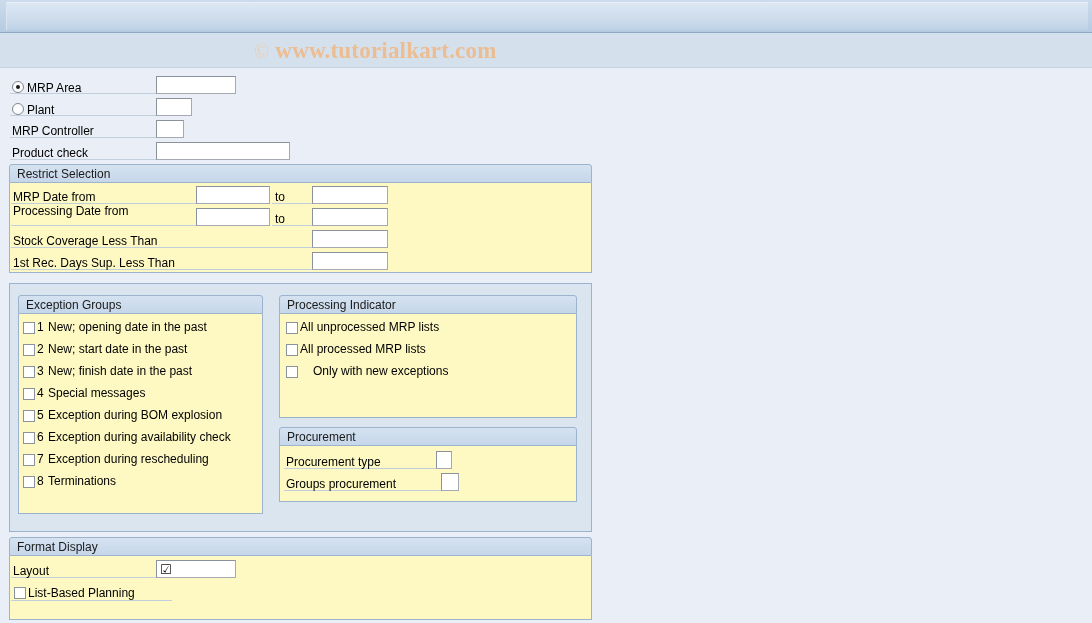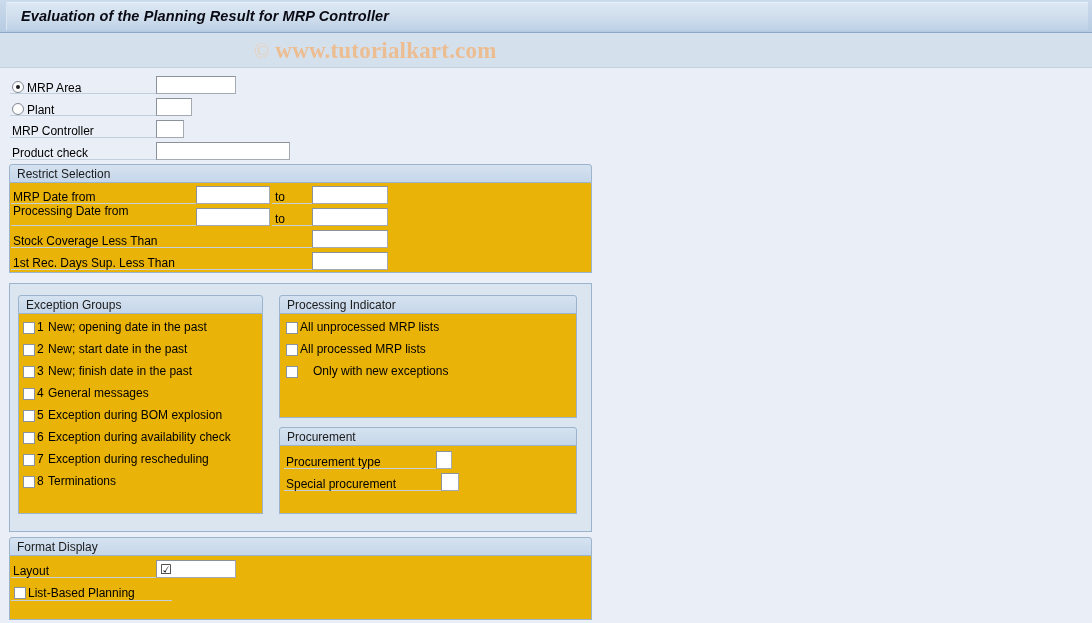--- a/index.html
+++ b/index.html
@@ -95,21 +95,21 @@
     position: absolute;
     left: 3px; top: 1px;
     font-size: 12px;
     color: #000;
     white-space: nowrap;
   }
 
   
   .group {
     position: absolute;
-    background: #eab308;
+    background: #fef9c3;
     border: 1px solid #9bb3cd;
     border-top: none;
     box-sizing: border-box;
   }
   .group-header {
     position: absolute;
     left: -1px; top: -19px;
     height: 19px;
     background: linear-gradient(to bottom, #d5e2f0 0%, #c6d7ea 100%);
     border: 1px solid #9bb3cd;
@@ -173,21 +173,20 @@
     line-height: 13px;
     color: #111;
     font-family: "DejaVu Sans", sans-serif;
   }
 </style>
 </head>
 <body>
 
 <div class="titlebar">
   <div class="titlebar-inner"></div>
-  <div class="title-text">Evaluation of the Planning Result for MRP Controller</div>
 </div>
 
 <div class="watermark-band"></div>
 <div class="watermark">
   <span class="copy">©</span>
   <span>www.tutorialkart.com</span>
 </div>
 
 <div class="label-underline" style="left:10px; top:93px; width:146px;"></div>
 <div class="radio checked" style="left:12px; top:81px;"></div>
@@ -270,21 +269,21 @@
 <div class="cbox" style="left:23px; top:344px;"></div>
 <div class="num" style="left:37px; top:342px;">2</div>
 <div class="label" style="left:48px; top:342px;">New; start date in the past</div>
 
 <div class="cbox" style="left:23px; top:366px;"></div>
 <div class="num" style="left:37px; top:364px;">3</div>
 <div class="label" style="left:48px; top:364px;">New; finish date in the past</div>
 
 <div class="cbox" style="left:23px; top:388px;"></div>
 <div class="num" style="left:37px; top:386px;">4</div>
-<div class="label" style="left:48px; top:386px;">General messages</div>
+<div class="label" style="left:48px; top:386px;">Special messages</div>
 
 <div class="cbox" style="left:23px; top:410px;"></div>
 <div class="num" style="left:37px; top:408px;">5</div>
 <div class="label" style="left:48px; top:408px;">Exception during BOM explosion</div>
 
 <div class="cbox" style="left:23px; top:432px;"></div>
 <div class="num" style="left:37px; top:430px;">6</div>
 <div class="label" style="left:48px; top:430px;">Exception during availability check</div>
 
 <div class="cbox" style="left:23px; top:454px;"></div>
@@ -303,34 +302,34 @@
 
 <div class="cbox" style="left:286px; top:322px;"></div>
 <div class="label" style="left:300px; top:320px;">All unprocessed MRP lists</div>
 
 <div class="cbox" style="left:286px; top:344px;"></div>
 <div class="label" style="left:300px; top:342px;">All processed MRP lists</div>
 
 <div class="cbox" style="left:286px; top:366px;"></div>
 <div class="label" style="left:300px; top:364px;margin-left:13px;">Only with new exceptions</div>
 
-<div class="group" style="left:279px; top:446px; width:298px; height:68px;">
+<div class="group" style="left:279px; top:446px; width:298px; height:56px;">
   <div class="group-header" style="width:298px;">
     <span>Procurement</span>
   </div>
 </div>
 
 <div class="label-underline" style="left:284px; top:468px; width:152px;"></div>
 <div class="label" style="left:286px; top:455px;">Procurement type</div>
 <div class="field" style="left:436px; top:451px; width:16px; height:18px;">
   <span class="field-text"></span>
 </div>
 
 <div class="label-underline" style="left:284px; top:490px; width:157px;"></div>
-<div class="label" style="left:286px; top:477px;">Special procurement</div>
+<div class="label" style="left:286px; top:477px;">Groups procurement</div>
 <div class="field" style="left:441px; top:473px; width:18px; height:18px;">
   <span class="field-text"></span>
 </div>
 
 <div class="group" style="left:9px; top:556px; width:583px; height:64px;">
   <div class="group-header" style="width:583px;text-decoration:underline;">
     <span>Format Display</span>
   </div>
 </div>
 

